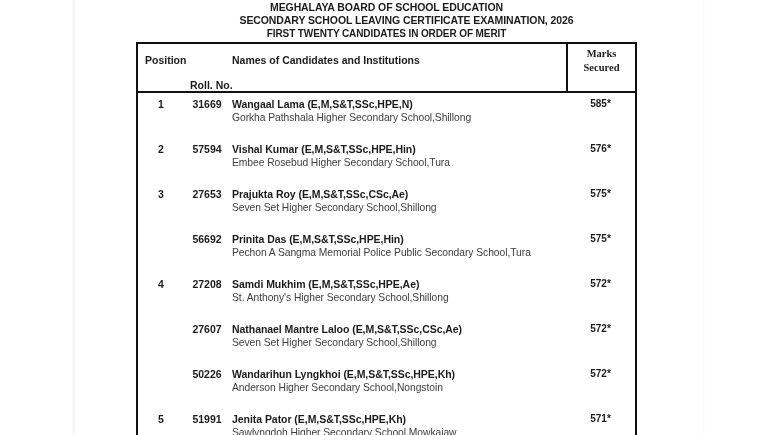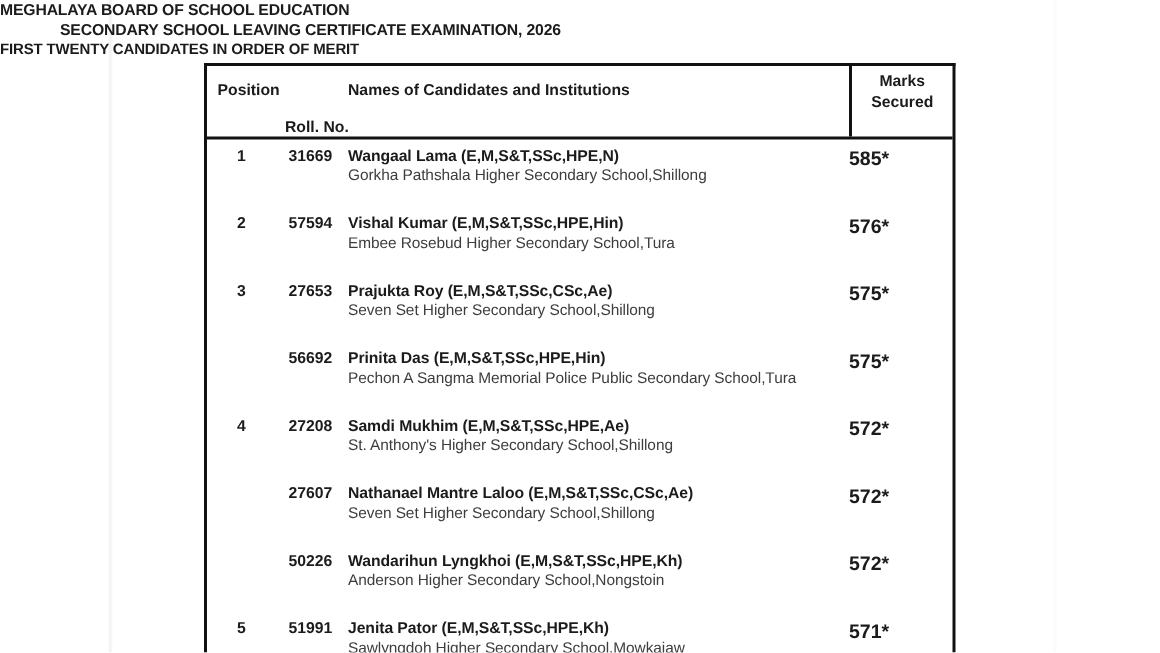--- a/index.html
+++ b/index.html
@@ -36,21 +36,21 @@
     position: absolute;
     inset: 0;
   }
 
   
   .doc-heading {
     position: absolute;
     left: 0;
     right: 0;
     top: 1px;
-    text-align: left;
+    text-align: center;
   }
   .doc-heading .line {
     display: block;
     font-weight: bold;
     color: #1b1b1b;
     letter-spacing: -0.1px;
     line-height: 13px;
     white-space: nowrap;
   }
   .doc-heading .line1 { font-size: 10.5px; }
@@ -91,20 +91,21 @@
   .th-marks {
     position: absolute;
     left: 428px;
     right: 0;
     top: 0;
     bottom: 0;
     border-left: 2.5px solid #111111;
     box-sizing: border-box;
     text-align: center;
     padding-top: 3px;
+    font-family: Liberation Serif, serif;
   }
   .th-marks span {
     display: block;
     font-size: 10.5px;
     font-weight: bold;
     color: #1b1b1b;
     line-height: 14px;
     white-space: nowrap;
   }
 
@@ -152,22 +153,22 @@
     top: 19px;
     font-size: 10.3px;
     font-weight: normal;
     color: #3d3d3d;
     letter-spacing: -0.05px;
   }
   .cell-marks {
     left: 428px;
     right: 0;
     top: 5px;
-    text-align: left;
-    font-size: 13px;
+    text-align: center;
+    font-size: 10px;
     font-weight: bold;
     color: #1b1b1b;
   }
 </style>
 </head>
 <body>
 
 <div class="sheet">
 
   <div class="page-seam left"></div>

